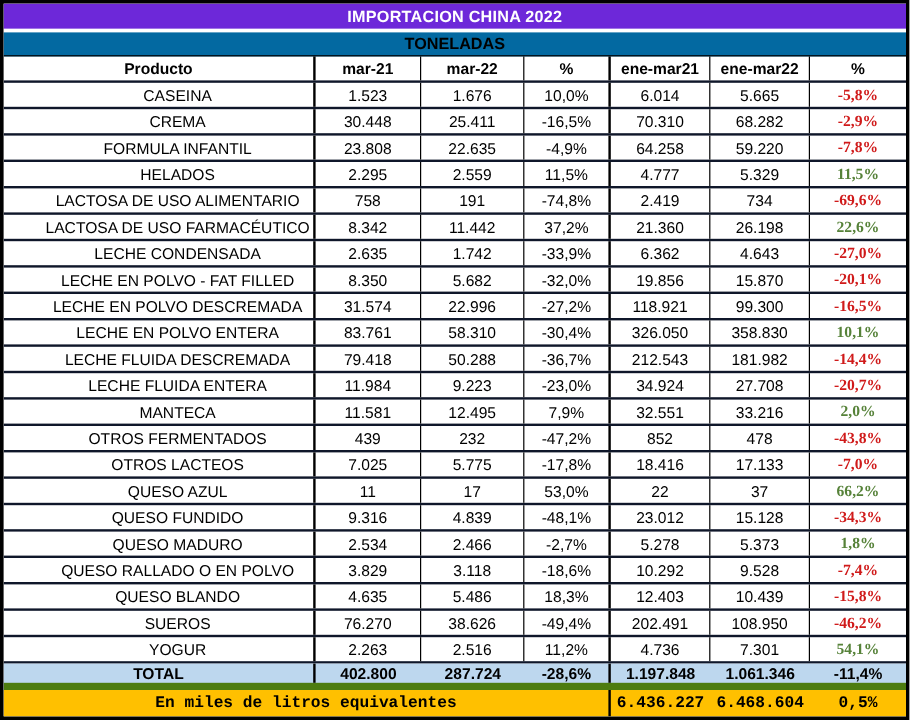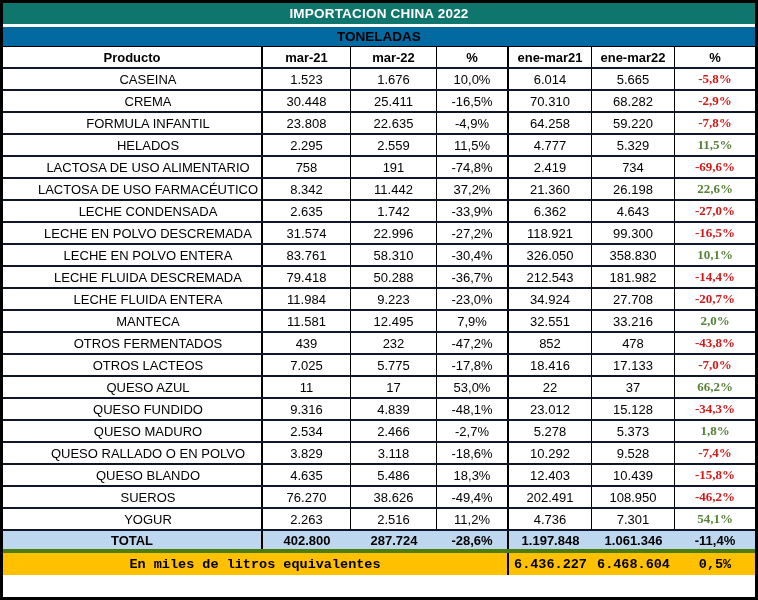--- a/index.html
+++ b/index.html
@@ -1,21 +1,21 @@
 <!DOCTYPE html>
 <html><head>
 <meta charset="utf-8">
 <style>
   html,body{margin:0;padding:0;background:#ffffff;font-family:"Liberation Sans",sans-serif;}
   .sheet{
     width:758px;height:600px;box-sizing:border-box;
     border:3px solid #000;background:#fff;overflow:hidden;
   }
   .title-bar{
-    height:21px;background:#0f766e;color:#FFFFFF;
+    height:21px;background:#6d28d9;color:#FFFFFF;
     display:flex;align-items:center;justify-content:center;
     font-weight:bold;font-size:13.5px;letter-spacing:.2px;
   }
   .gap{height:3px;background:#fff;}
   .units-bar{
     height:20px;background:#0369a1;box-sizing:border-box;border-bottom:1px solid #000;
     display:flex;align-items:center;justify-content:center;
     font-weight:bold;font-size:13.5px;color:#000;
   }
   .grid-row{
@@ -27,21 +27,21 @@
     box-sizing:border-box;font-size:13px;color:#000;white-space:nowrap;overflow:hidden;
   }
   
   .sep1{border-right:1px solid #000;}
   .sep2{border-right:2px solid #000;}
   .header-row .cell{font-weight:bold;}
   .prod{font-weight:normal;margin-left:32px;}
   .pct2{font-weight:bold;font-family:Liberation Serif, serif;}
   .neg{color:#D01A1A;}
   .pos{color:#568239;}
-  .total-row{background:#BDD7EE;border-bottom:4px solid #4d7c0f;}
+  .total-row{background:#BDD7EE;border-bottom:6px solid #4d7c0f;}
   .total-row .cell{font-weight:bold;}
   .footer-row{
     display:grid;grid-template-columns:506px 83px 83px 80px;
     box-sizing:border-box;height:22px;background:#FFC000;font-family:Liberation Mono, monospace;
   }
   .footer-row .cell{font-weight:bold;font-size:13.5px;}
 </style>
 </head>
 <body>
 
@@ -120,20 +120,29 @@
       <div class="grid-row data-row">
         <div class="cell sep2 prod">LECHE CONDENSADA</div>
         <div class="cell sep1">2.635</div>
         <div class="cell sep1">1.742</div>
         <div class="cell sep2">-33,9%</div>
         <div class="cell sep1">6.362</div>
         <div class="cell sep1">4.643</div>
         <div class="cell  pct2 neg">-27,0%</div>
       </div>
       <div class="grid-row data-row">
+        <div class="cell sep2 prod">LECHE EN POLVO - FAT FILLED</div>
+        <div class="cell sep1">8.350</div>
+        <div class="cell sep1">5.682</div>
+        <div class="cell sep2">-32,0%</div>
+        <div class="cell sep1">19.856</div>
+        <div class="cell sep1">15.870</div>
+        <div class="cell  pct2 neg">-20,1%</div>
+      </div>
+      <div class="grid-row data-row">
         <div class="cell sep2 prod">LECHE EN POLVO DESCREMADA</div>
         <div class="cell sep1">31.574</div>
         <div class="cell sep1">22.996</div>
         <div class="cell sep2">-27,2%</div>
         <div class="cell sep1">118.921</div>
         <div class="cell sep1">99.300</div>
         <div class="cell  pct2 neg">-16,5%</div>
       </div>
       <div class="grid-row data-row">
         <div class="cell sep2 prod">LECHE EN POLVO ENTERA</div>

